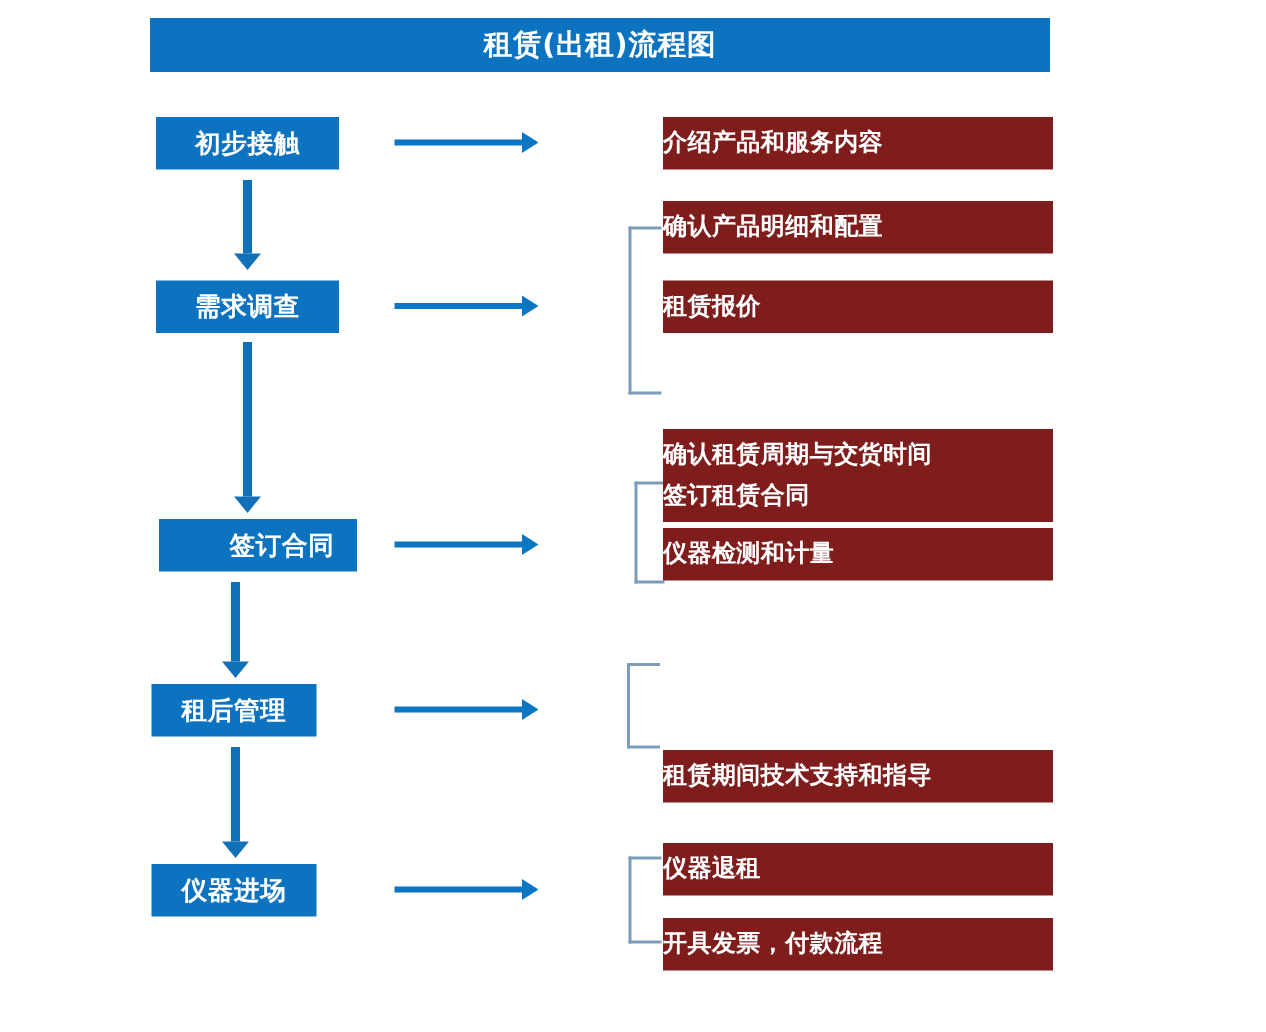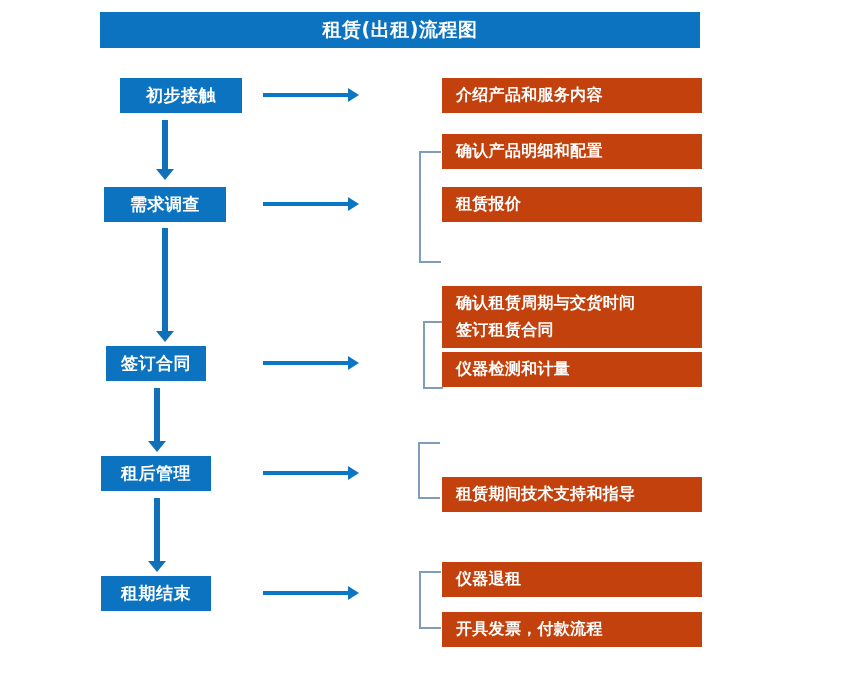--- a/index.html
+++ b/index.html
@@ -48,27 +48,26 @@
     font-weight: bold;
     letter-spacing: 0.5px;
   }
 
   
   .detail-box {
     position: absolute;
     left: 442px;
     width: 260px;
     height: 35px;
-    background: #c2410c;
+    background: #7f1d1d;
     color: #ffffff;
     display: flex;
     align-items: center;
     font-size: 16px;
     font-weight: bold;
-    padding-left: 14px;
     box-sizing: border-box;
     letter-spacing: 0.3px;
   }
 
   
   .h-arrow {
     position: absolute;
     height: 14px;
   }
   .h-arrow .shaft {
@@ -120,29 +119,29 @@
     box-sizing: border-box;
   }
 </style>
 </head>
 <body>
 
 <div id="canvas">
 
   <div class="title-bar">租赁(出租)流程图</div>
 
-  <div class="stage-box" style="left:120px; top:78px; width:122px;">初步接触</div>
+  <div class="stage-box" style="left:104px; top:78px; width:122px;">初步接触</div>
 
   <div class="stage-box" style="left:104px; top:187px; width:122px;">需求调查</div>
 
-  <div class="stage-box" style="left:106px; top:346px; width:100px;">签订合同</div>
+  <div class="stage-box" style="left:106px; top:346px; width:100px;padding-left:32px;">签订合同</div>
 
   <div class="stage-box" style="left:101px; top:456px; width:110px;">租后管理</div>
 
-  <div class="stage-box" style="left:101px; top:576px; width:110px;">租期结束</div>
+  <div class="stage-box" style="left:101px; top:576px; width:110px;">仪器进场</div>
 
   <div class="v-arrow" style="left:156px; top:120px; height:60px;">
     <div class="shaft" style="height:49px;"></div>
     <div class="head" style="top:49px;"></div>
   </div>
 
   <div class="v-arrow" style="left:156px; top:228px; height:114px;">
     <div class="shaft" style="height:103px;"></div>
     <div class="head" style="top:103px;"></div>
   </div>
@@ -196,19 +195,19 @@
 
   <div class="detail-box" style="top:187px;">租赁报价</div>
 
   <div class="detail-box" style="top:246px;margin-top:40px;">确认租赁周期与交货时间</div>
 
   <div class="detail-box" style="top:313px;">签订租赁合同</div>
 
   <div class="detail-box" style="top:352px;">仪器检测和计量</div>
 
 
-  <div class="detail-box" style="top:477px;">租赁期间技术支持和指导</div>
+  <div class="detail-box" style="top:500px;">租赁期间技术支持和指导</div>
 
   <div class="detail-box" style="top:562px;">仪器退租</div>
 
   <div class="detail-box" style="top:612px;">开具发票，付款流程</div>
 
 </div>
 
 </body></html>

